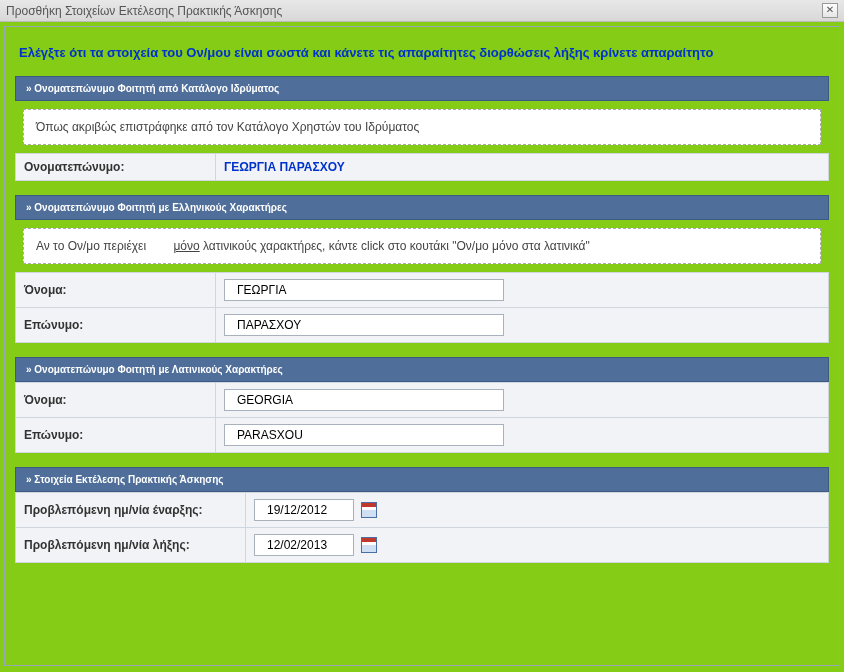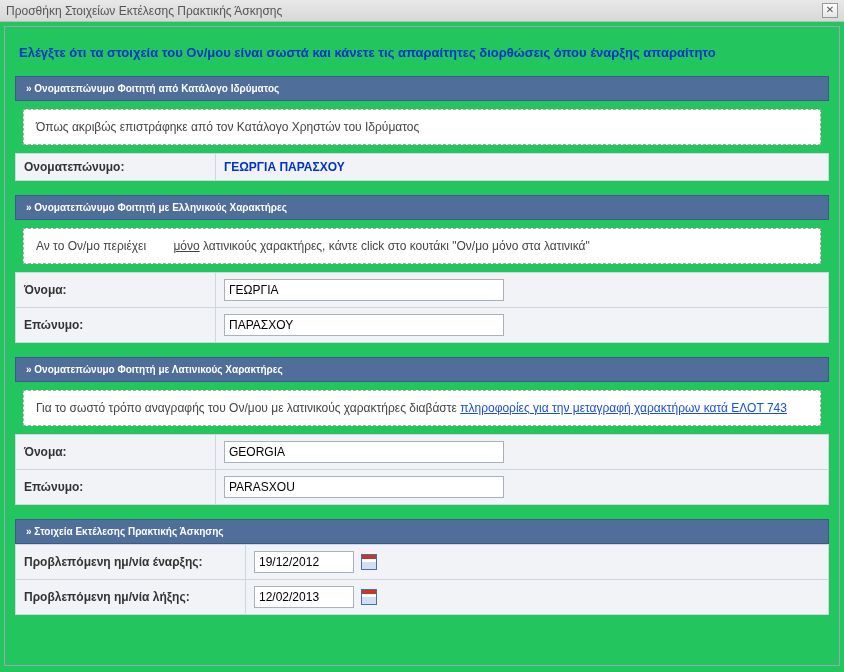--- a/index.html
+++ b/index.html
@@ -7,21 +7,21 @@
     margin: 0;
     font-family: Verdana, Arial, sans-serif;
     font-size: 12px;
     background: #fff;
     color: #333;
   }
   .window {
     width: 844px;
     height: 672px;
     position: relative;
-    background: #22c55e;
+    background: #84cc16;
   }
   .titlebar {
     height: 22px;
     background: linear-gradient(#e8e8e8, #d8d8d8);
     border-bottom: 1px solid #bbb;
     padding: 0 6px;
     display: flex;
     align-items: center;
     justify-content: space-between;
     color: #555;
@@ -81,21 +81,21 @@
   }
   .form-table td.label-cell {
     width: 200px;
     font-weight: bold;
     color: #333;
   }
   .value-blue { color: #0033cc; font-weight: bold; }
   .txt {
     width: 280px;
     height: 22px;
-    padding: 2px 4px;
+    padding: 2px 12px;
     border: 1px solid #a8b2bd;
     background: #fff;
     font-family: inherit;
     font-size: 12px;
   }
   .txt.small { width: 100px; }
   .chk {
     width: 14px; height: 14px;
     border: 2px inset #bbb;
     background: #eee;
@@ -126,21 +126,21 @@
 
 <div class="window">
 
   <div class="titlebar">
     <span class="titlebar-title">Προσθήκη Στοιχείων Εκτέλεσης Πρακτικής Άσκησης</span>
     <span class="close-btn">✕</span>
   </div>
 
   <div class="content">
 
-    <div class="instruction">Ελέγξτε ότι τα στοιχεία του Ον/μου είναι σωστά και κάνετε τις απαραίτητες διορθώσεις όπου έναρξης απαραίτητο</div>
+    <div class="instruction">Ελέγξτε ότι τα στοιχεία του Ον/μου είναι σωστά και κάνετε τις απαραίτητες διορθώσεις λήξης κρίνετε απαραίτητο</div>
 
     <div class="section-header">
       <span>» </span><span>Ονοματεπώνυμο Φοιτητή από Κατάλογο Ιδρύματος</span>
     </div>
     <div class="info-box">Όπως ακριβώς επιστράφηκε από τον Κατάλογο Χρηστών του Ιδρύματος</div>
     <table class="form-table">
       <tbody>
           <tr>
         <td class="label-cell">Ονοματεπώνυμο:</td>
         <td><span class="value-blue">ΓΕΩΡΓΙΑ ΠΑΡΑΣΧΟΥ</span></td>
@@ -171,23 +171,20 @@
         </td>
       </tr>
     </tbody>
       </table>
 
     <div class="section-gap"></div>
 
     <div class="section-header">
       <span>» </span><span>Ονοματεπώνυμο Φοιτητή με Λατινικούς Χαρακτήρες</span>
     </div>
-    <div class="info-box">
-      <span>Για το σωστό τρόπο αναγραφής του Ον/μου με λατινικούς χαρακτήρες διαβάστε </span><a href="#">πληροφορίες για την μεταγραφή χαρακτήρων κατά ΕΛΟΤ 743</a>
-    </div>
     <table class="form-table">
       <tbody>
           <tr>
         <td class="label-cell">Όνομα:</td>
         <td>
           <input class="txt" type="text" value="GEORGIA" style="">
         </td>
       </tr>
       <tr>
         <td class="label-cell">Επώνυμο:</td>

